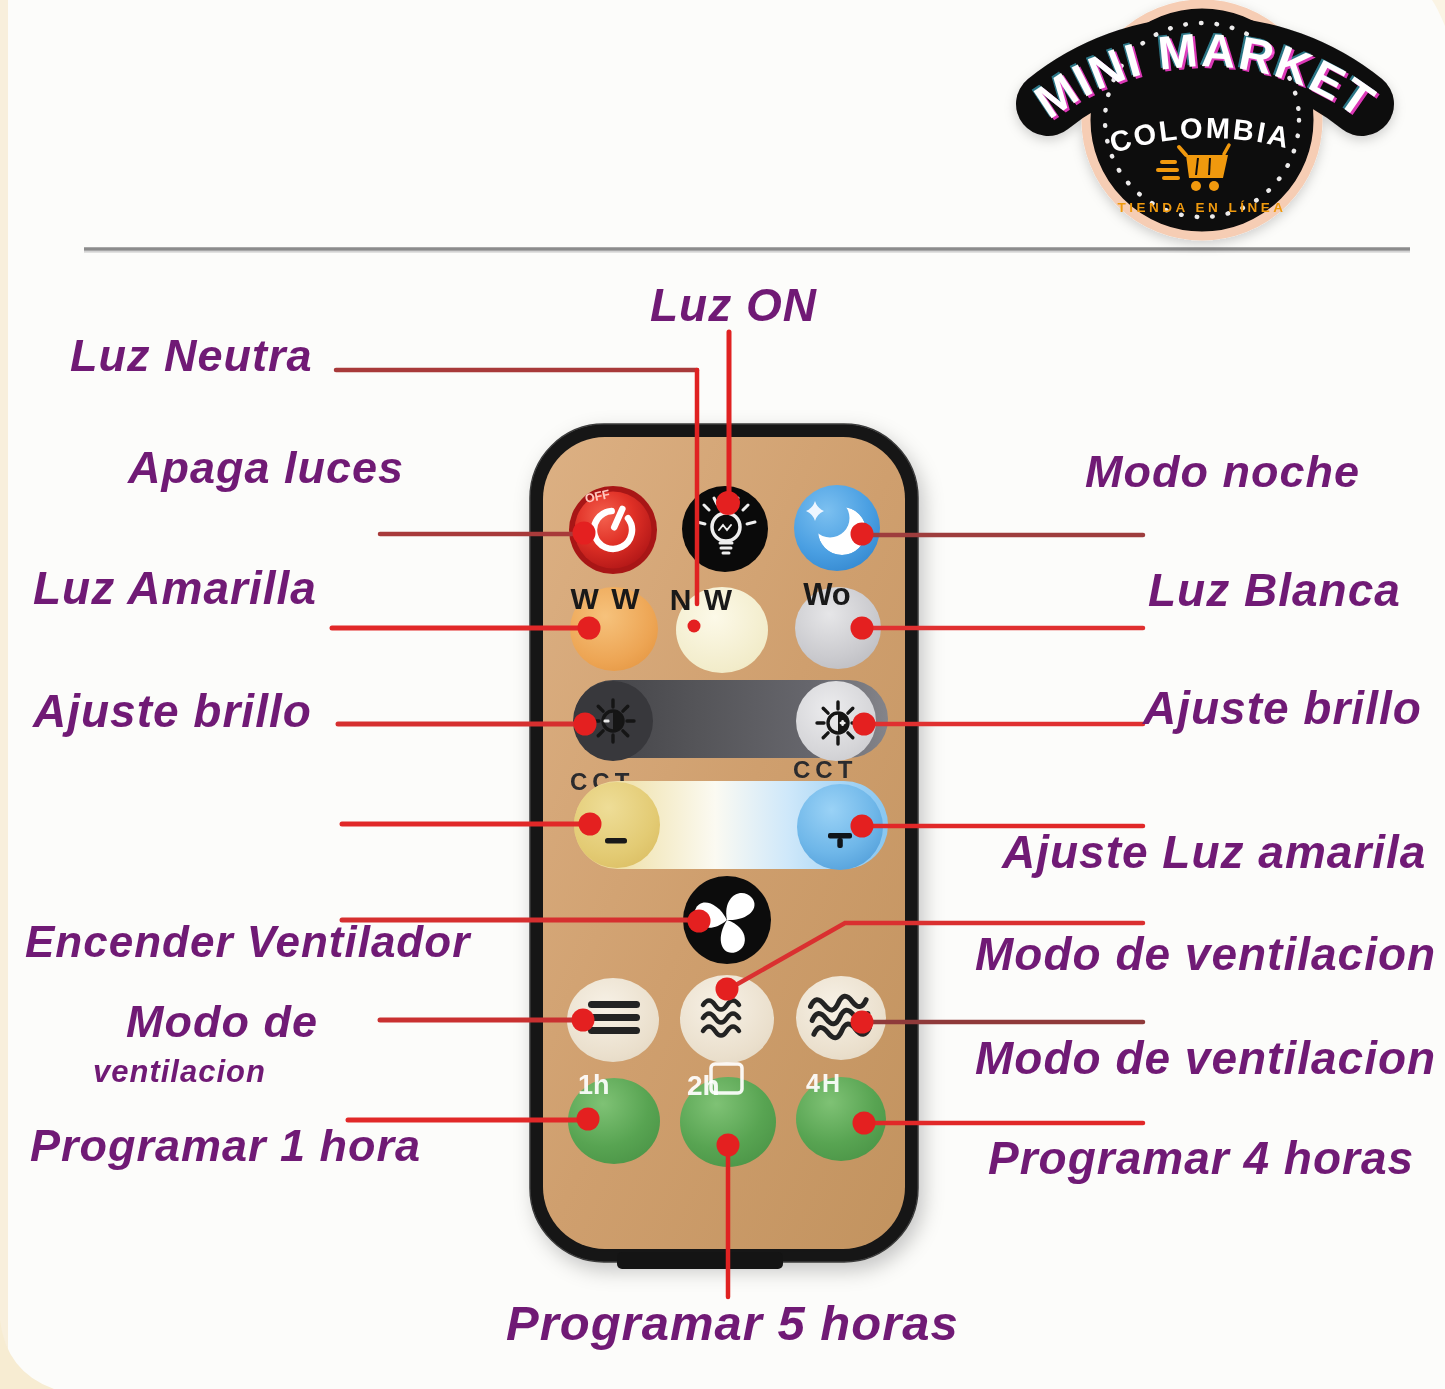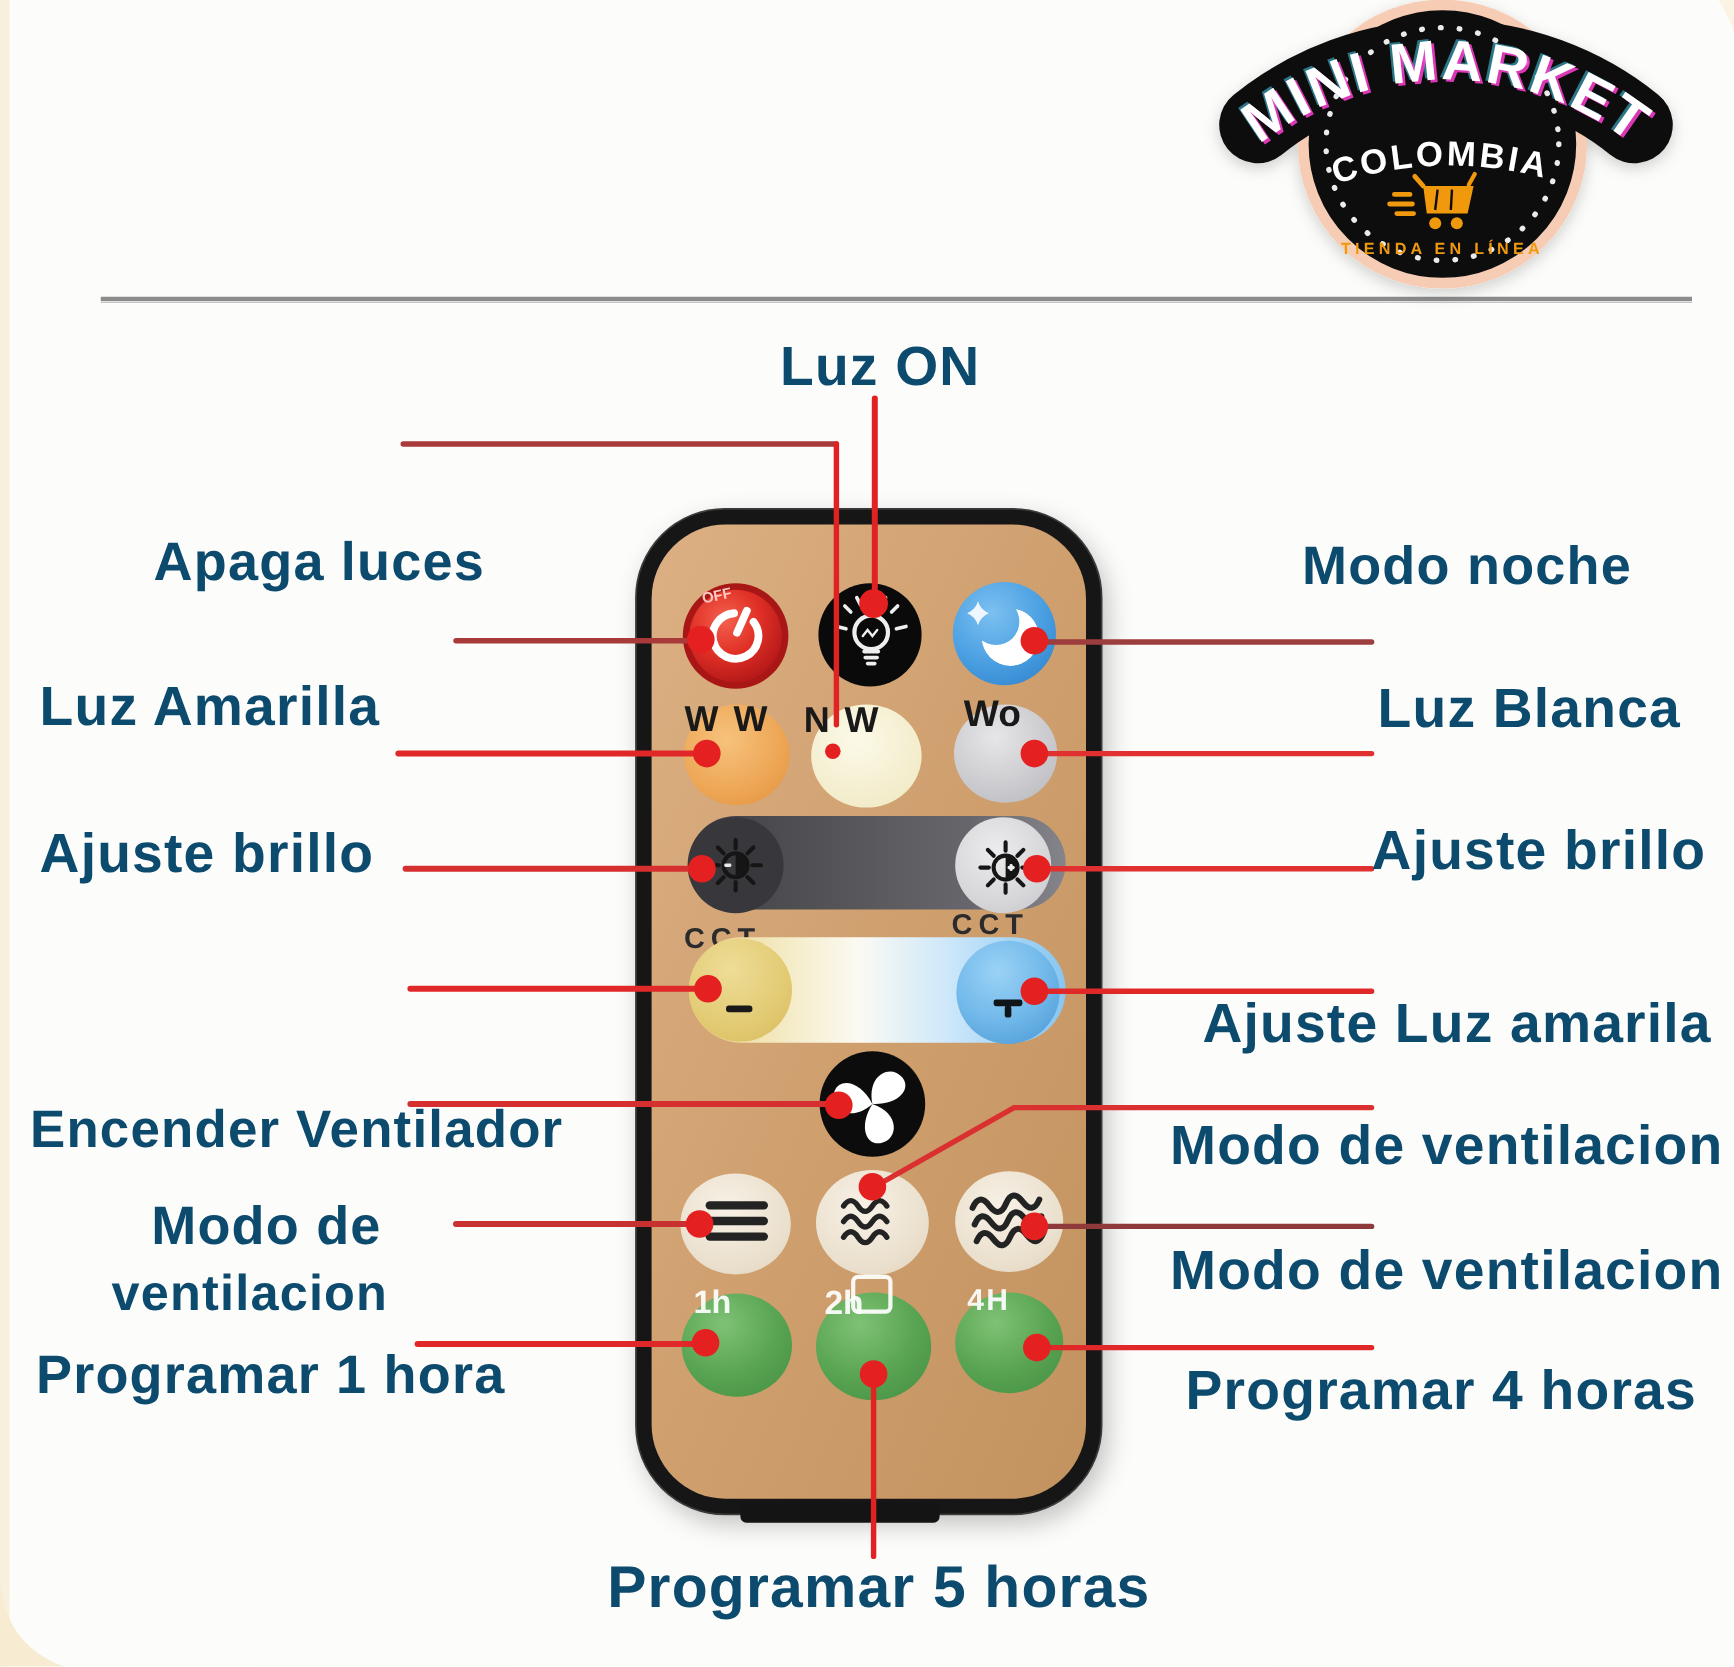--- a/index.html
+++ b/index.html
@@ -1,19 +1,19 @@
 <!DOCTYPE html>
 <html><head>
 <meta charset="utf-8">
 <style>
   html,body{margin:0;padding:0;background:#ffffff;}
   #stage{position:relative;width:1445px;height:1389px;background:#fcfcfa;overflow:hidden;
          font-family:"Liberation Sans","DejaVu Sans",sans-serif;}
   #scene{position:absolute;left:0;top:0;width:1445px;height:1389px;}
-  .lbl{position:absolute;font-weight:bold;color:#0c4a6e;white-space:nowrap;letter-spacing:1px;line-height:1.05;}
+  .lbl{position:absolute;font-weight:bold;color:#701a75;white-space:nowrap;letter-spacing:1px;line-height:1.05;font-style:italic;}
   svg text{font-family:"Liberation Sans","DejaVu Sans",sans-serif;}
 </style>
 </head>
 <body>
 
 <div id="stage">
 
 <svg id="scene" viewBox="0 0 1445 1389">
   <defs>
     <linearGradient id="faceGrad" x1="0" y1="0" x2="1" y2="1">
@@ -342,26 +342,27 @@
       <circle cx="862" cy="1022" r="11.5" fill="#e42020" stroke="none"></circle>
     </g>
     <g>
       <line x1="873" y1="1123" x2="1143" y2="1123" stroke="#e12828" stroke-width="4.5"></line>
       <circle cx="864" cy="1123" r="11.5" fill="#e42020" stroke="none"></circle>
     </g>
   </g>
 </svg>
 
   <div class="lbl" style="left:650px;top:281px;font-size:46px;">Luz ON</div>
+  <div class="lbl" style="left:70px;top:332px;font-size:45px;">Luz Neutra</div>
   <div class="lbl" style="left:128px;top:444px;font-size:45px;">Apaga luces</div>
   <div class="lbl" style="left:33px;top:564px;font-size:46px;">Luz Amarilla</div>
   <div class="lbl" style="left:33px;top:687px;font-size:46px;">Ajuste brillo</div>
   <div class="lbl" style="left:25px;top:919px;font-size:44px;">Encender Ventilador</div>
   <div class="lbl" style="left:126px;top:998px;font-size:45px;">Modo de</div>
-  <div class="lbl" style="left:93px;top:1056px;font-size:42px;">ventilacion</div>
+  <div class="lbl" style="left:93px;top:1056px;font-size:31px;">ventilacion</div>
   <div class="lbl" style="left:30px;top:1122px;font-size:45px;">Programar 1 hora</div>
   <div class="lbl" style="left:506px;top:1298px;font-size:49px;">Programar 5 horas</div>
   <div class="lbl" style="left:1085px;top:448px;font-size:45px;">Modo noche</div>
   <div class="lbl" style="left:1124px;top:566px;font-size:46px;margin-left:24px;">Luz Blanca</div>
   <div class="lbl" style="left:1143px;top:684px;font-size:46px;">Ajuste brillo</div>
   <div class="lbl" style="left:1002px;top:828px;font-size:46px;">Ajuste Luz amarila</div>
   <div class="lbl" style="left:975px;top:930px;font-size:46px;">Modo de ventilacion</div>
   <div class="lbl" style="left:975px;top:1034px;font-size:46px;">Modo de ventilacion</div>
   <div class="lbl" style="left:988px;top:1134px;font-size:46px;">Programar 4 horas</div>
 </div>

